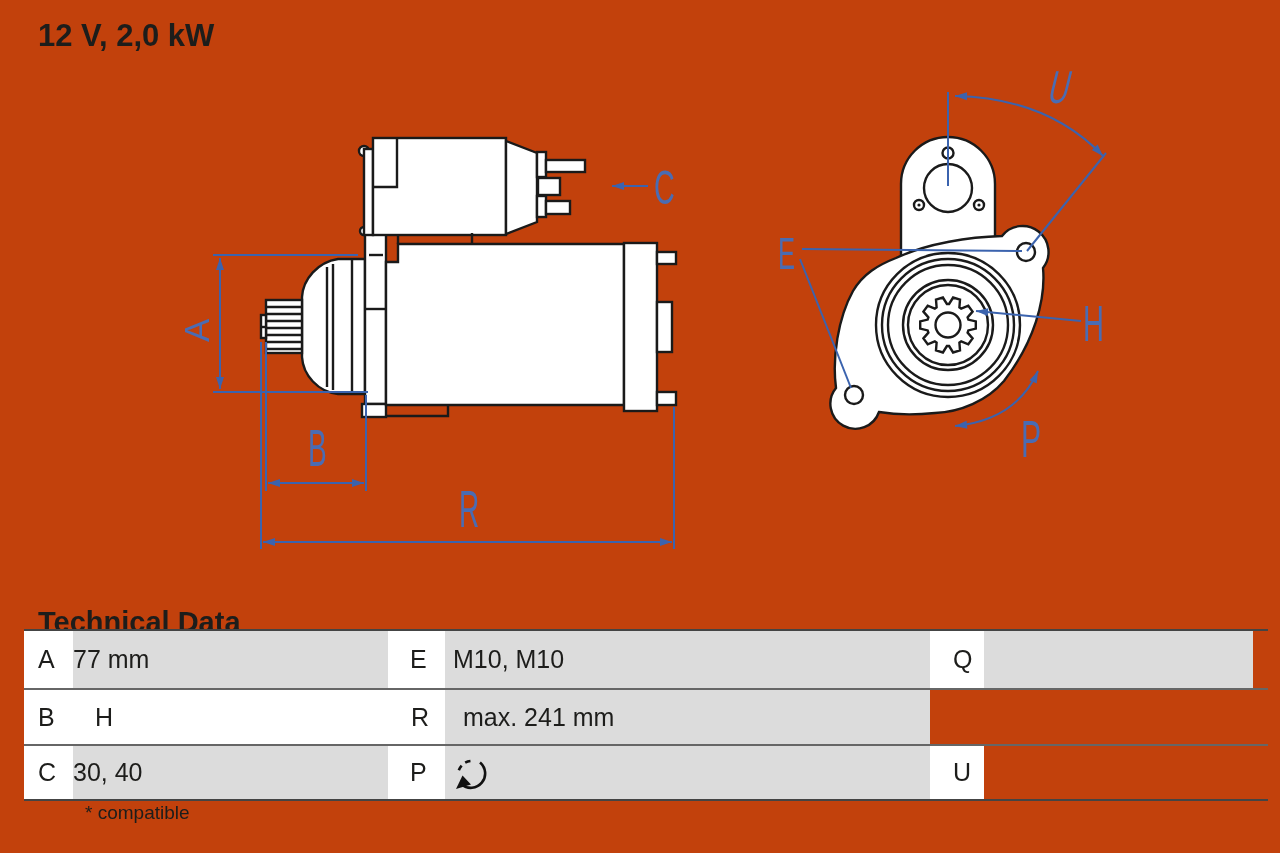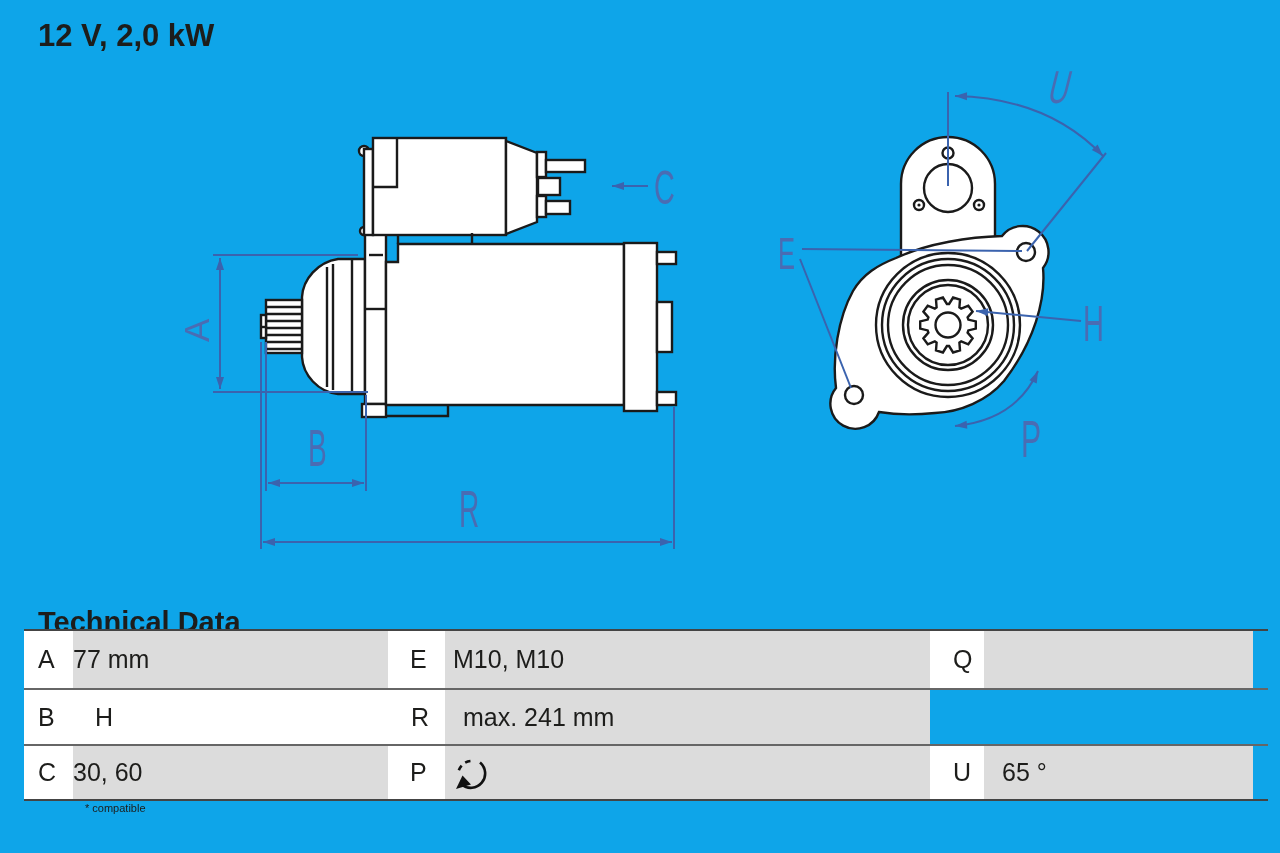--- a/index.html
+++ b/index.html
@@ -1,37 +1,37 @@
 <!DOCTYPE html>
 <html><head>
 <meta charset="utf-8">
 <style>
   html,body{margin:0;padding:0;background:#fff;}
-  .page{position:relative;width:1280px;height:853px;background:#0ea5e9;overflow:hidden;
+  .page{position:relative;width:1280px;height:853px;background:#c2410c;overflow:hidden;
         font-family:"Liberation Sans",sans-serif;color:#1d1d1b;}
   .title{position:absolute;left:38px;top:18px;font-size:31px;font-weight:700;color:#1d1d1b;}
   .drawing{position:absolute;left:0;top:0;width:1280px;height:585px;}
   .k{stroke:#1a1a1a;stroke-width:2.4;fill:none;}
   .kw{stroke:#1a1a1a;stroke-width:2.4;fill:#ffffff;}
   .b{stroke:#3b63ae;stroke-width:2;fill:none;}
   .bt{fill:#4a6cb3;font-family:"Liberation Sans",sans-serif;font-weight:400;}
   .tech-heading{position:absolute;left:38px;top:586px;font-size:29px;font-weight:700;color:#1d1d1b;margin-top:20px;}
   .tech{position:absolute;left:24px;top:629px;width:1244px;
         border-top:2px solid #444;border-bottom:2px solid #444;}
   .trow{display:grid;grid-template-columns:49px 315px 57px 485px 54px 269px 15px;align-items:center;}
   .trow + .trow{border-top:2px solid #666;}
   .trow:nth-child(1){height:57px;}
   .trow:nth-child(2){height:54px;}
   .trow:nth-child(3){height:53px;}
   .cell{height:100%;display:flex;align-items:center;font-size:25px;color:#1d1d1b;}
   .key{background:#fff;}
   .val{background:#dcdcdc;}
   .k1{padding-left:14px;} .k2{padding-left:22px;} .k3{padding-left:23px;}
   .v1{padding-left:0;} .v2{padding-left:8px;}  .v3{padding-left:18px;}
-  .footnote{position:absolute;left:85px;top:802px;font-size:11px;color:#1d1d1b;}
+  .footnote{position:absolute;left:85px;top:802px;font-size:19px;color:#1d1d1b;}
   .roticon{display:block;}
 </style>
 </head>
 <body>
 
 <div class="page">
 
   <div class="title">12 V, 2,0 kW</div>
 
   <svg class="drawing" viewBox="0 0 1280 585">
@@ -168,30 +168,29 @@
     </div>
     <div class="trow">
       <div class="cell key k1">B</div>
       <div class="cell key k2">H</div>
       <div class="cell key k3">R</div>
       <div class="cell val v3">max. 241 mm</div>
       <div class="cell"></div>
     </div>
     <div class="trow">
       <div class="cell key k1">C</div>
-      <div class="cell val v1">30, 60</div>
+      <div class="cell val v1">30, 40</div>
       <div class="cell key k2">P</div>
       <div class="cell val v2">
         <svg class="roticon" width="38" height="38" viewBox="0 0 38 38">
           <path d="M27,8.5 A14,14 0 1 1 8.6,30.5" stroke="#111" stroke-width="2.6" fill="none"></path>
           <path d="M5.8,16.2 A14,14 0 0 1 21.4,7.2" stroke="#111" stroke-width="2.6" fill="none" stroke-dasharray="5.5,4.5"></path>
           <path d="M3,35 L9.5,21.5 L18,30.5 Z" fill="#111"></path>
         </svg>
       </div>
       <div class="cell key k3">U</div>
-      <div class="cell val v3">65 °</div>
       <div class="cell"></div>
     </div>
   </div>
 
   <div class="footnote">* compatible</div>
 
 </div>
 
 </body></html>

